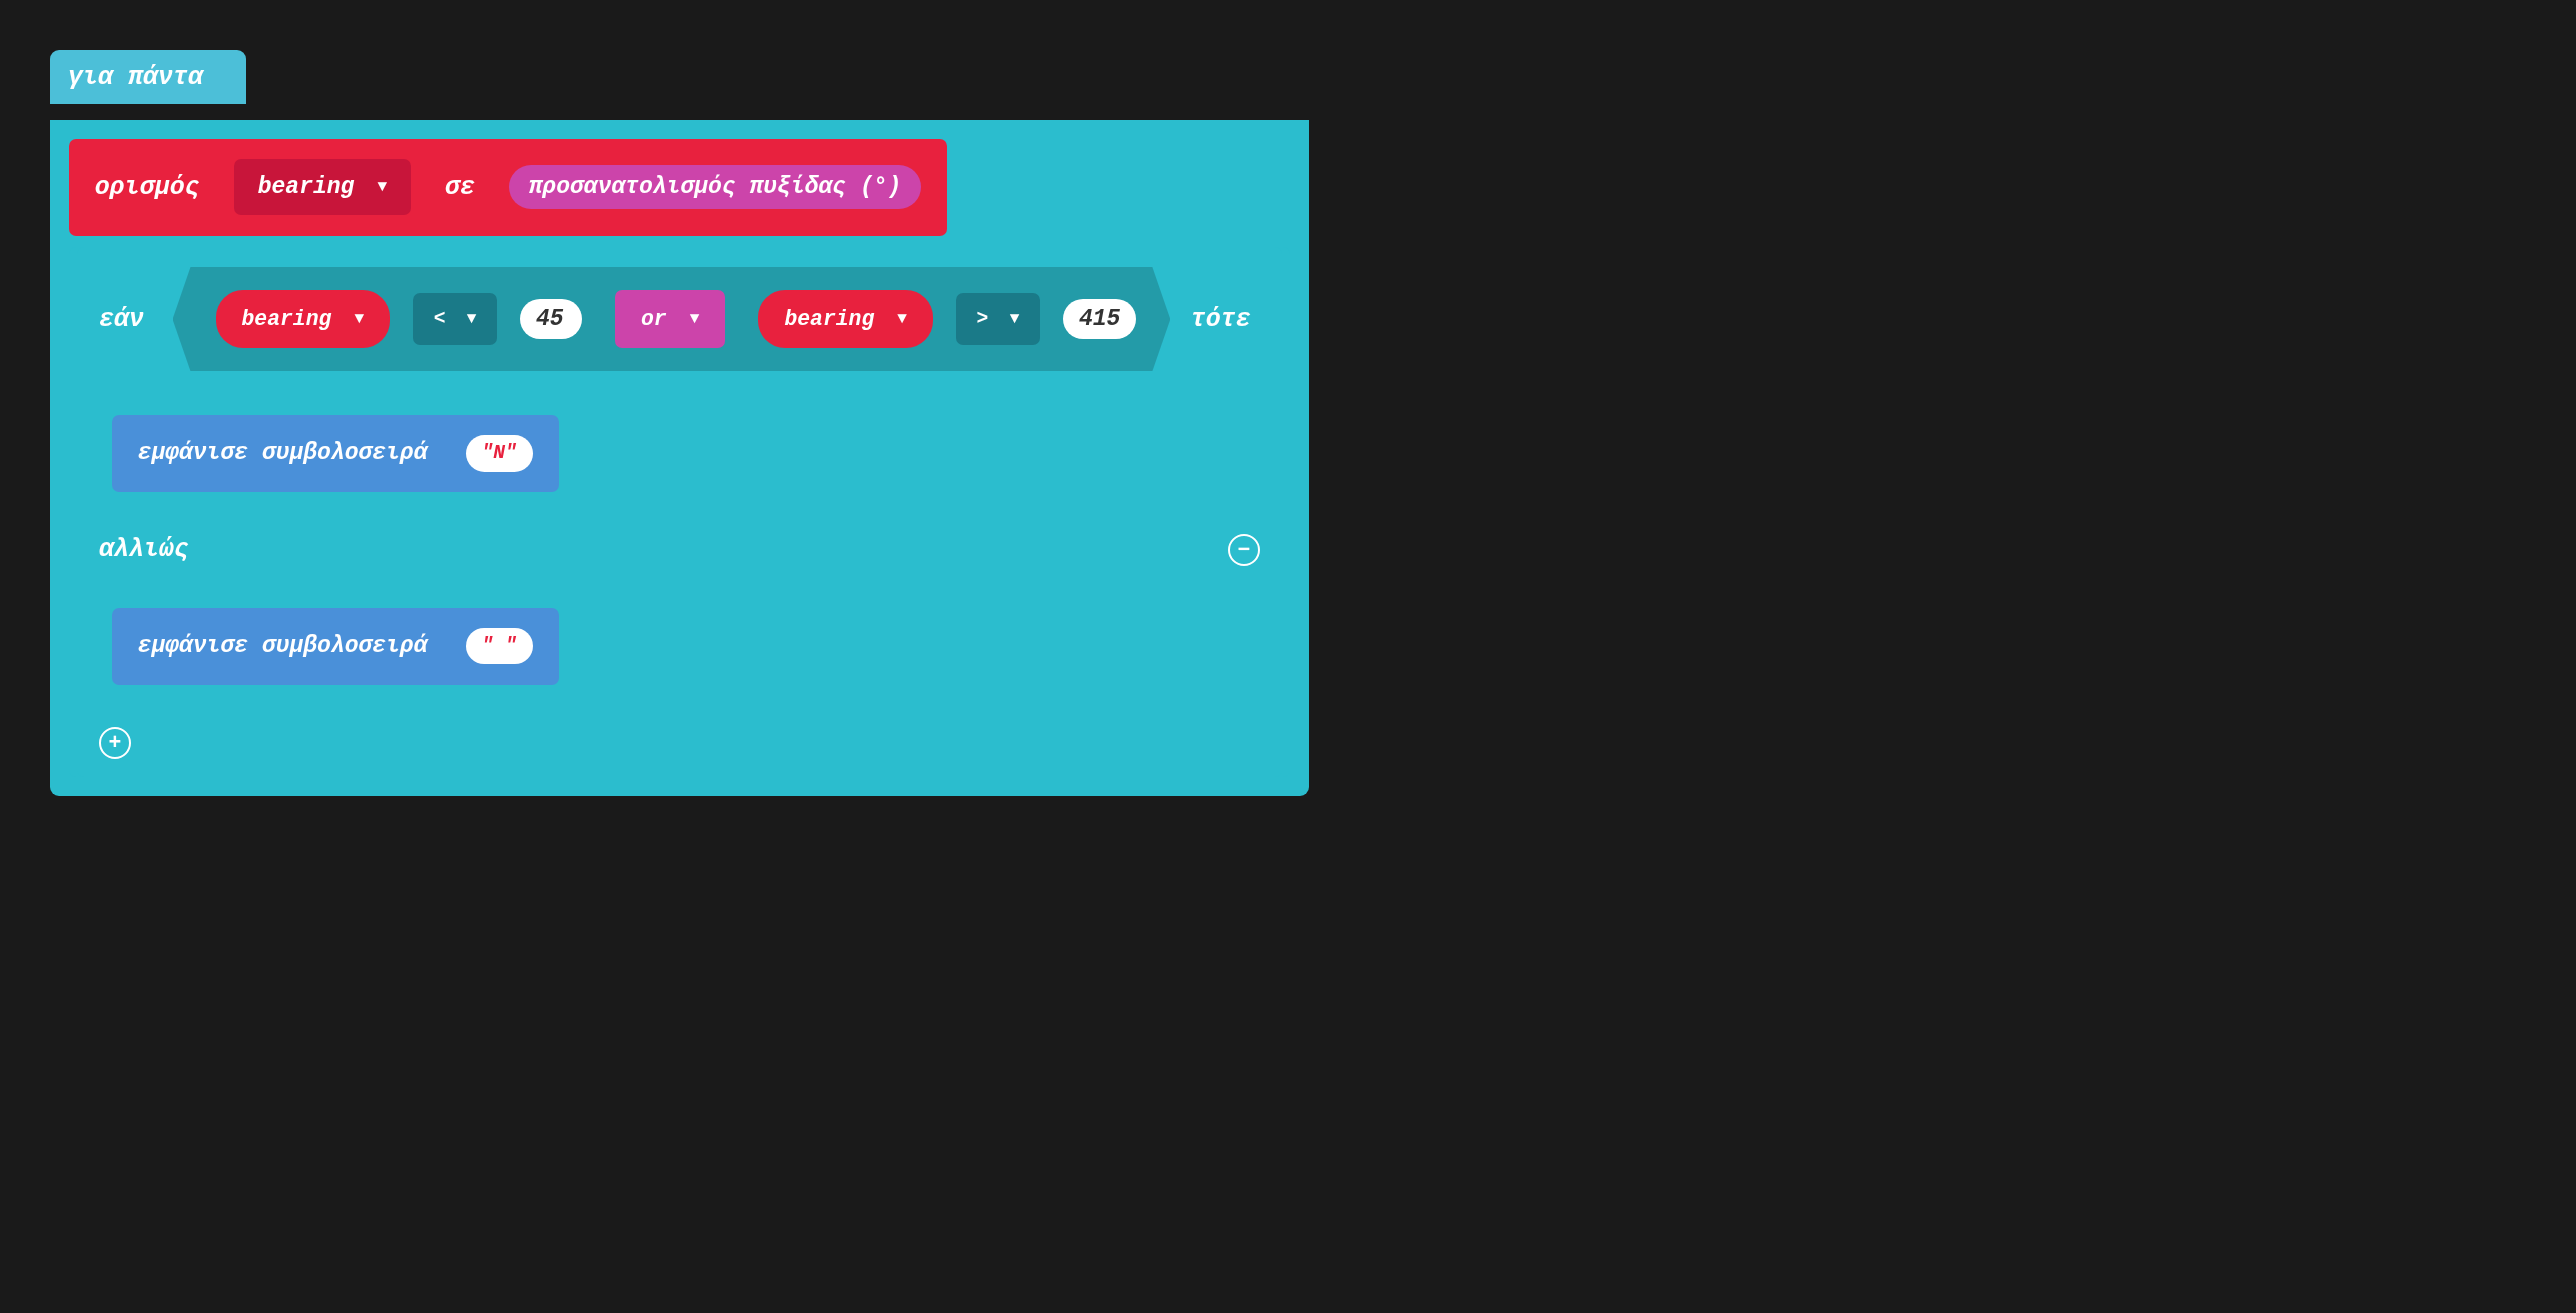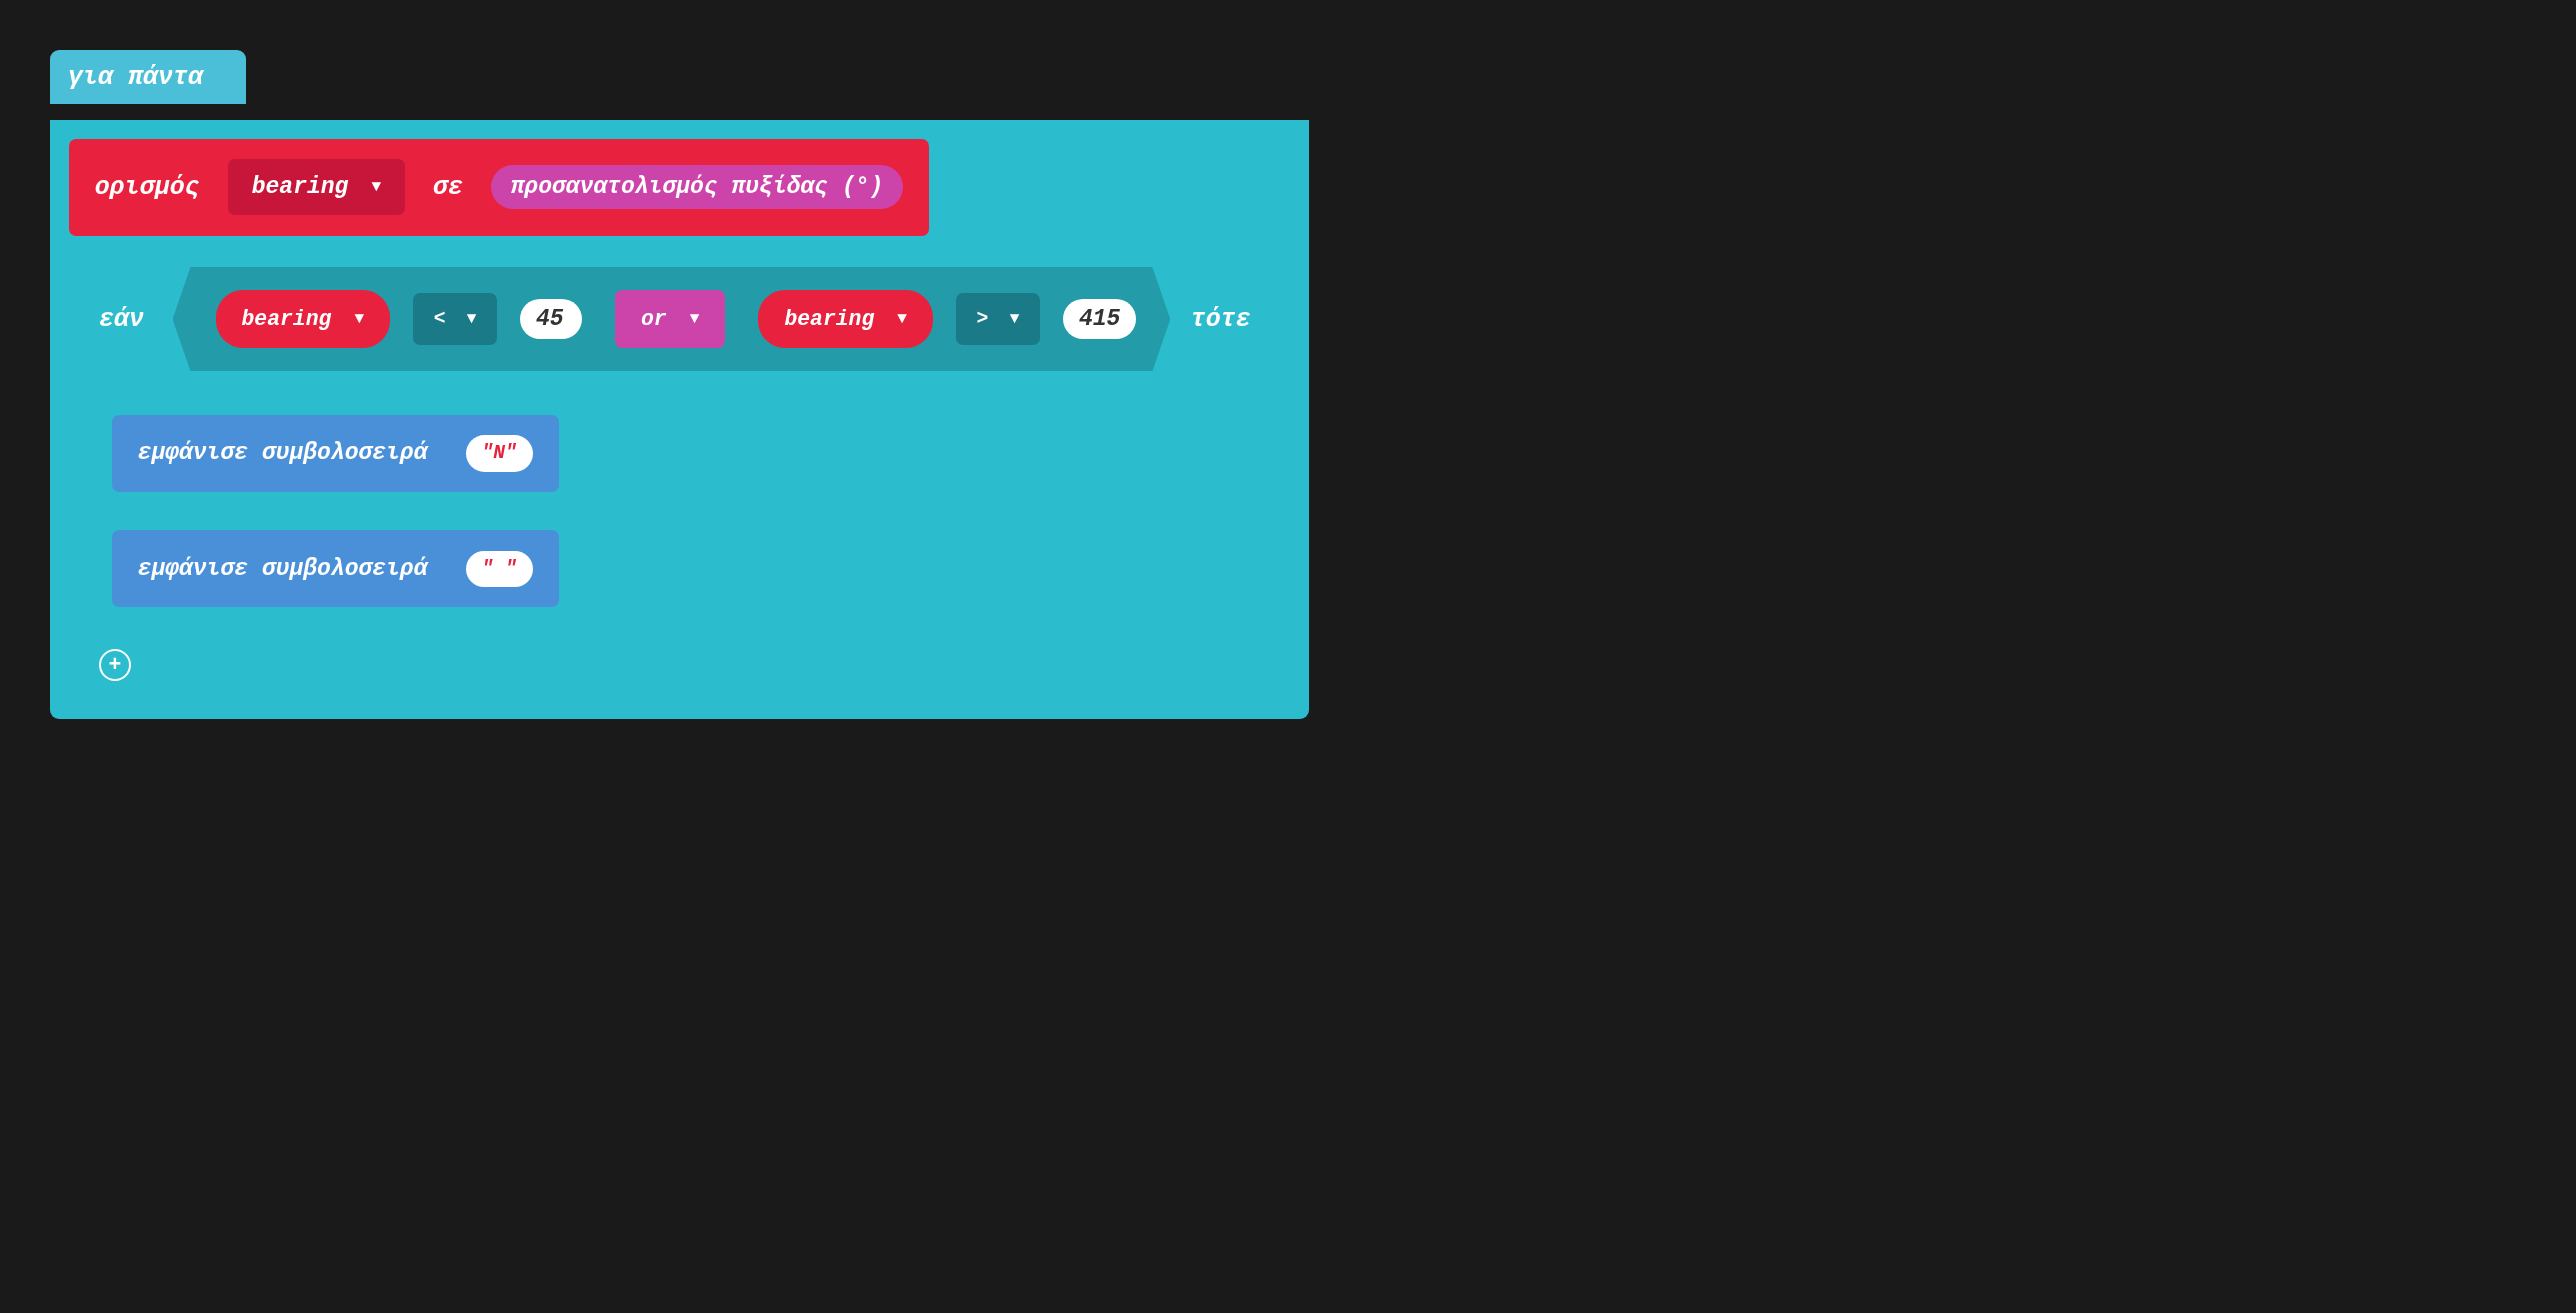--- a/index.html
+++ b/index.html
@@ -33,21 +33,21 @@
       min-width: 946px;
     }
 
     
     .set-block {
       background: #E8213E;
       border-radius: 7.1px;
       padding: 12.5px 18px;
       display: flex;
       align-items: center;
-      gap: 12px;
+      gap: 18px;
       margin-bottom: 10.7px;
       width: fit-content;
       min-width: 625px;
     }
 
     .set-label {
       color: white;
       font-size: 25px;
       font-weight: bold;
     }
@@ -324,20 +324,24 @@
         <span class="then-label">τότε</span>
       </div>
 
       <div class="if-inner">
         <div class="show-block">
           <span class="show-label">εμφάνισε συμβολοσειρά</span>
           <div class="string-pill">"N"</div>
         </div>
       </div>
 
+      <div class="else-row">
+        <span class="else-label">αλλιώς</span>
+        <div class="minus-btn">−</div>
+      </div>
 
       <div class="else-inner">
         <div class="show-block">
           <span class="show-label">εμφάνισε συμβολοσειρά</span>
           <div class="string-pill">" "</div>
         </div>
       </div>
 
       <div class="footer-row">
         <div class="plus-btn">+</div>

